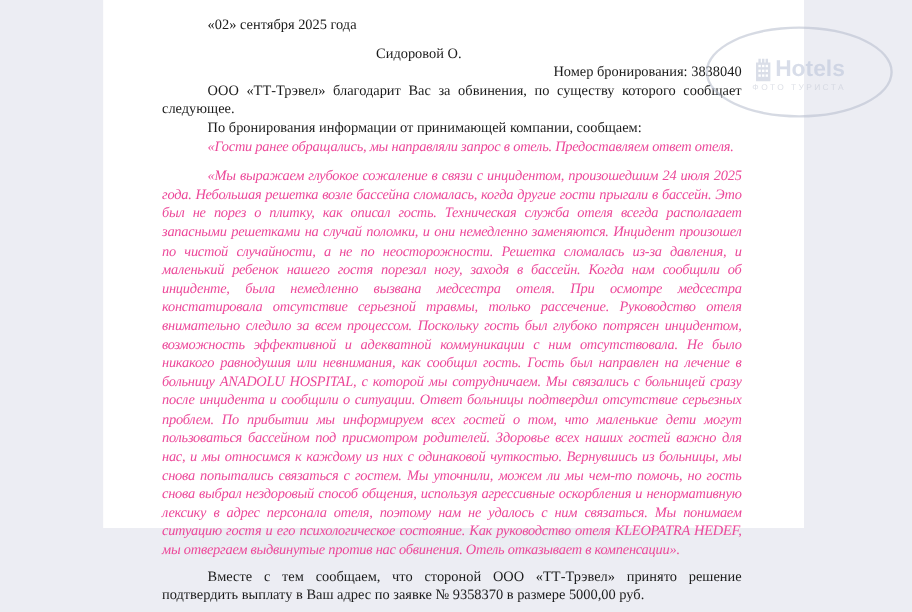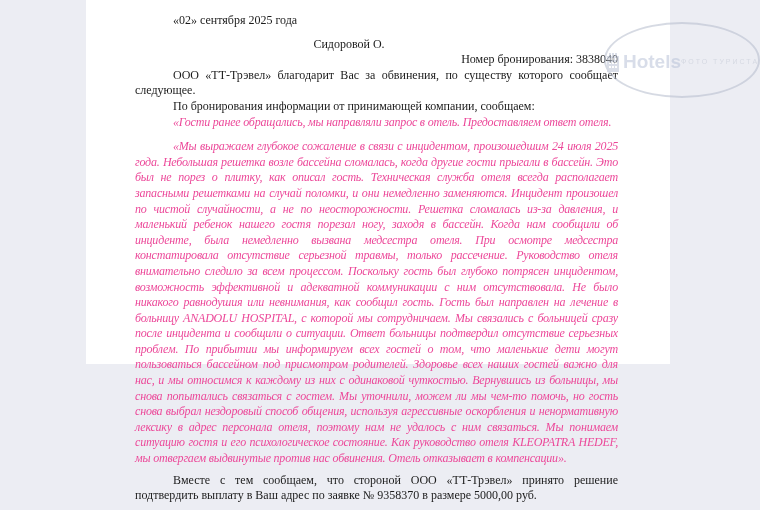--- a/index.html
+++ b/index.html
@@ -2,44 +2,44 @@
 <html><head>
 <meta charset="utf-8">
 <style>
   html,body { margin:0; padding:0; }
   .viewport {
     position:relative; width:760px; height:510px;
     background:#ecedf3; overflow:hidden;
     font-family:"Liberation Serif", serif;
   }
   .page {
-    position:absolute; left:86px; top:0; width:584px; height:364px;
+    position:absolute; left:86px; top:0; width:584px; height:440px;
     background:#ffffff;
   }
   .content {
     position:absolute; left:49px; top:13px; width:483px;
     font-size:12px; line-height:15.6px; color:#1b1b1b;
     text-align:justify;
   }
   .content p { margin:0; text-indent:38px; }
   .date-line { text-align:left; text-indent:38px; margin:0; }
   .addr-block { text-align:right; margin-top:8px; }
   .addr-block .addressee { padding-right:55px;text-align:center; }
   .quote {
     color:#ec4899; font-style:italic; letter-spacing:-0.2px;
   }
   p.quote-intro { margin-top:0; }
   p.hotel-reply { margin-top:9px;font-family:Liberation Serif, serif; }
   p.payout-1 { margin-top:6px; }
 
   
   .watermark {
-    position:absolute; left:604px; top:22px; width:156px; height:76px;
+    position:absolute; left:588px; top:22px; width:156px; height:76px;
     pointer-events:none; opacity:0.55; z-index:3;
-    display:flex; flex-direction:row; align-items:center; justify-content:center;
+    display:flex; flex-direction:column; align-items:center; justify-content:center;
   }
   .wm-ellipse {
     position:absolute; left:0; top:0; right:0; bottom:0;
     border:2px solid #b6bdcd; border-radius:50%;
   }
   .wm-row { display:flex; align-items:flex-end; gap:2px; margin-top:2px; }
   .wm-building { display:block; width:16px; height:22px; }
   .wm-brand {
     font-family:"Liberation Sans", sans-serif; font-weight:bold;
     font-size:19px; color:#b9c3d8; line-height:20px;

